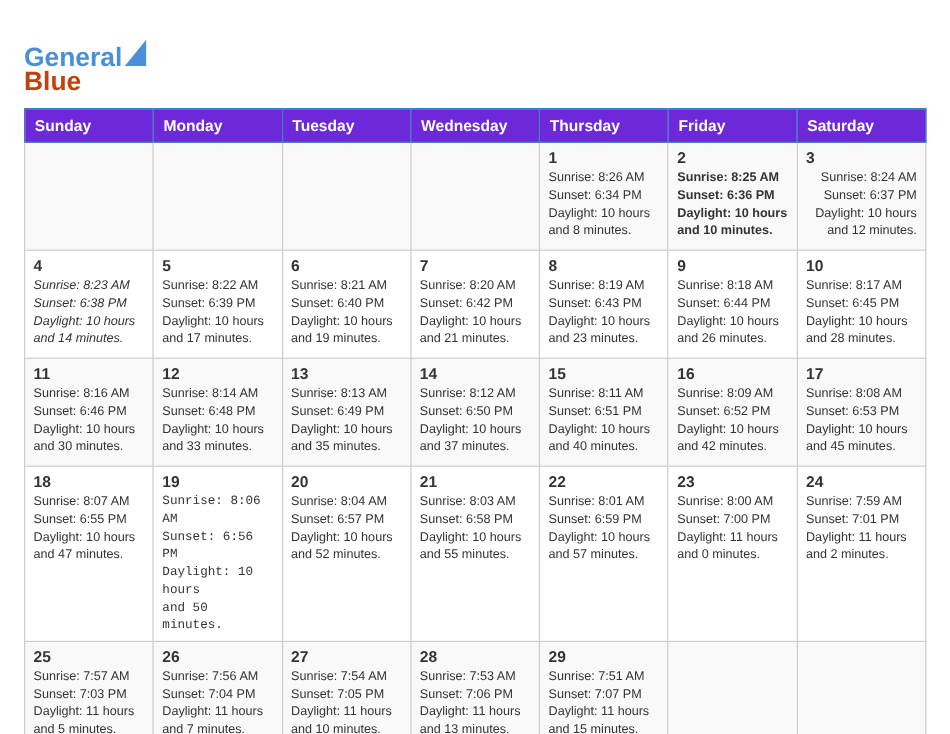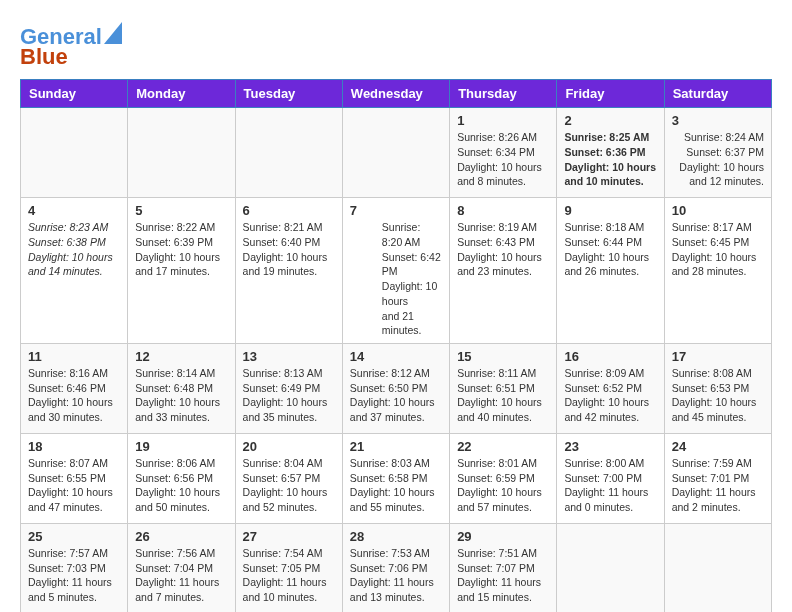--- a/index.html
+++ b/index.html
@@ -12,21 +12,21 @@
     }
     .header-section {
       display: flex;
       align-items: flex-start;
       justify-content: space-between;
       margin-bottom: 10px;
     }
     .logo {
       display: flex;
       align-items: center;
-      margin-top: 5px;
+      margin-top: 16px;
     }
     .logo-text {
       font-size: 22px;
       font-weight: bold;
       color: #333;
       line-height: 1.1;
     }
     .logo-text span {
       color: #4a90d9;
     }
@@ -157,21 +157,21 @@
         </td>
         <td>
           <span class="day-number">6</span>
           <div class="day-detail" style="white-space: pre-line;">Sunrise: 8:21 AM
 Sunset: 6:40 PM
 Daylight: 10 hours
 and 19 minutes.</div>
         </td>
         <td>
           <span class="day-number">7</span>
-          <div class="day-detail" style="white-space: pre-line; margin-left: 32px;">Sunrise: 8:20 AM
+          <div class="day-detail" style="white-space: pre-line;">Sunrise: 8:20 AM
 Sunset: 6:42 PM
 Daylight: 10 hours
 and 21 minutes.</div>
         </td>
         <td>
           <span class="day-number">8</span>
           <div class="day-detail" style="white-space: pre-line;">Sunrise: 8:19 AM
 Sunset: 6:43 PM
 Daylight: 10 hours
 and 23 minutes.</div>
@@ -245,21 +245,21 @@
       <tr>
         <td>
           <span class="day-number">18</span>
           <div class="day-detail" style="white-space: pre-line;">Sunrise: 8:07 AM
 Sunset: 6:55 PM
 Daylight: 10 hours
 and 47 minutes.</div>
         </td>
         <td>
           <span class="day-number">19</span>
-          <div class="day-detail" style="white-space: pre-line;">Sunrise: 8:06 AM
+          <div class="day-detail" style="white-space: pre-line; font-family: Liberation Mono, monospace;">Sunrise: 8:06 AM
 Sunset: 6:56 PM
 Daylight: 10 hours
 and 50 minutes.</div>
         </td>
         <td>
           <span class="day-number">20</span>
           <div class="day-detail" style="white-space: pre-line;">Sunrise: 8:04 AM
 Sunset: 6:57 PM
 Daylight: 10 hours
 and 52 minutes.</div>

